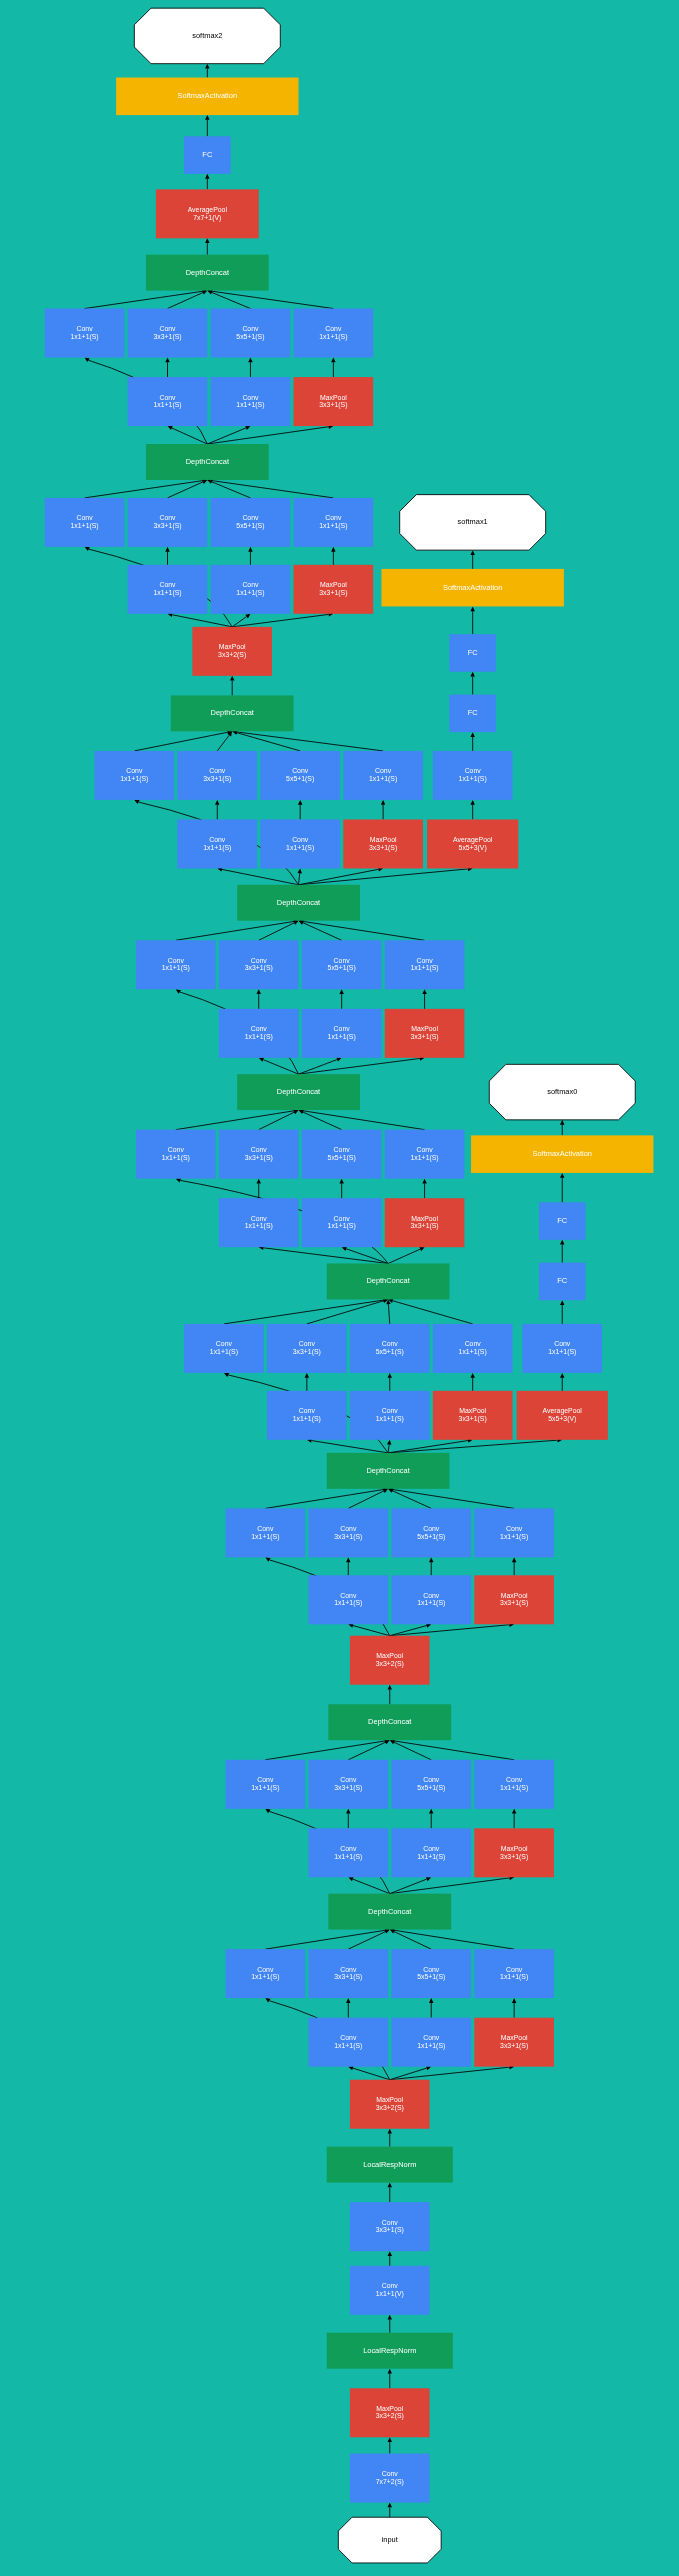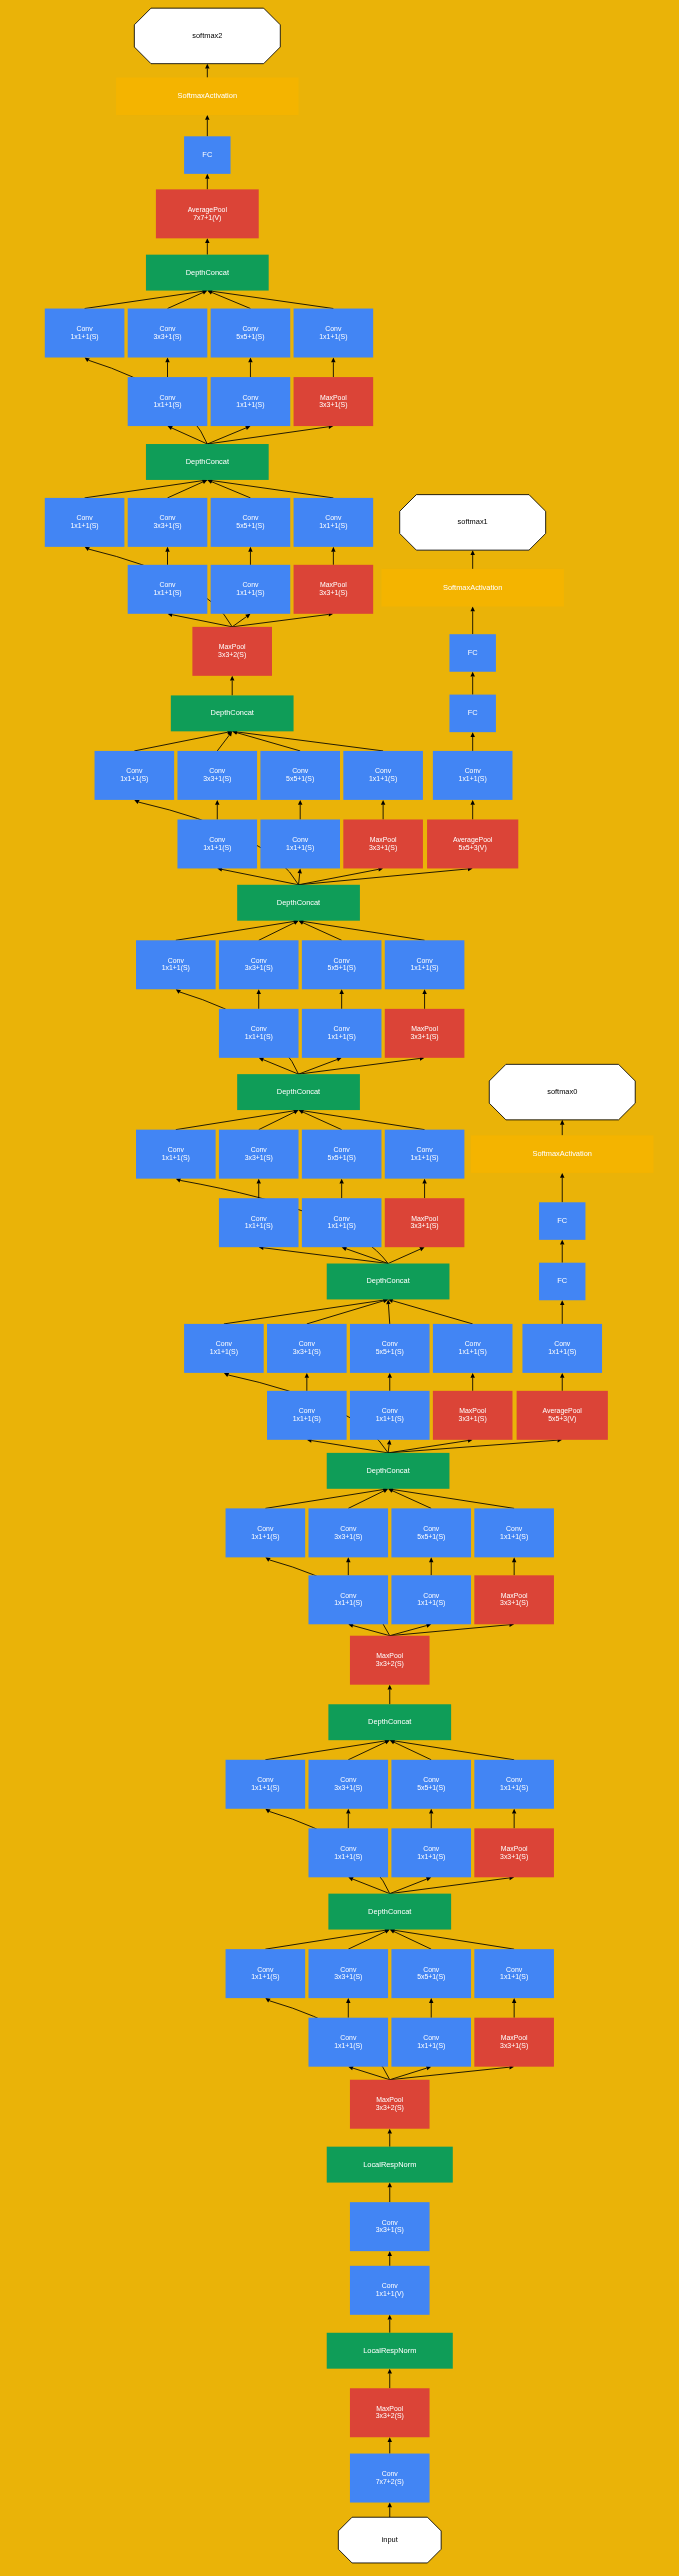--- a/index.html
+++ b/index.html
@@ -1,21 +1,21 @@
 <!DOCTYPE html>
 <html style="font-size:8.5px"><head>
 <meta charset="utf-8">
 <style>
   html, body { margin:0; padding:0; background:#f8f8f0; }
   body { font-family:"Liberation Sans", sans-serif; }
   #canvas-wrap {
     position:relative;
     width:680px;
     height:2576px;
-    background:#eab308;
+    background:#14b8a6;
     overflow:hidden;
   }
   svg.graph { position:absolute; left:0; top:0; width:680px; height:2576px; }
   .node-rect { stroke:none; }
   .node-label {
     font-family:"Liberation Sans", sans-serif;
     fill:#ffffff;
     text-anchor:middle;
     dominant-baseline:middle;
   }

